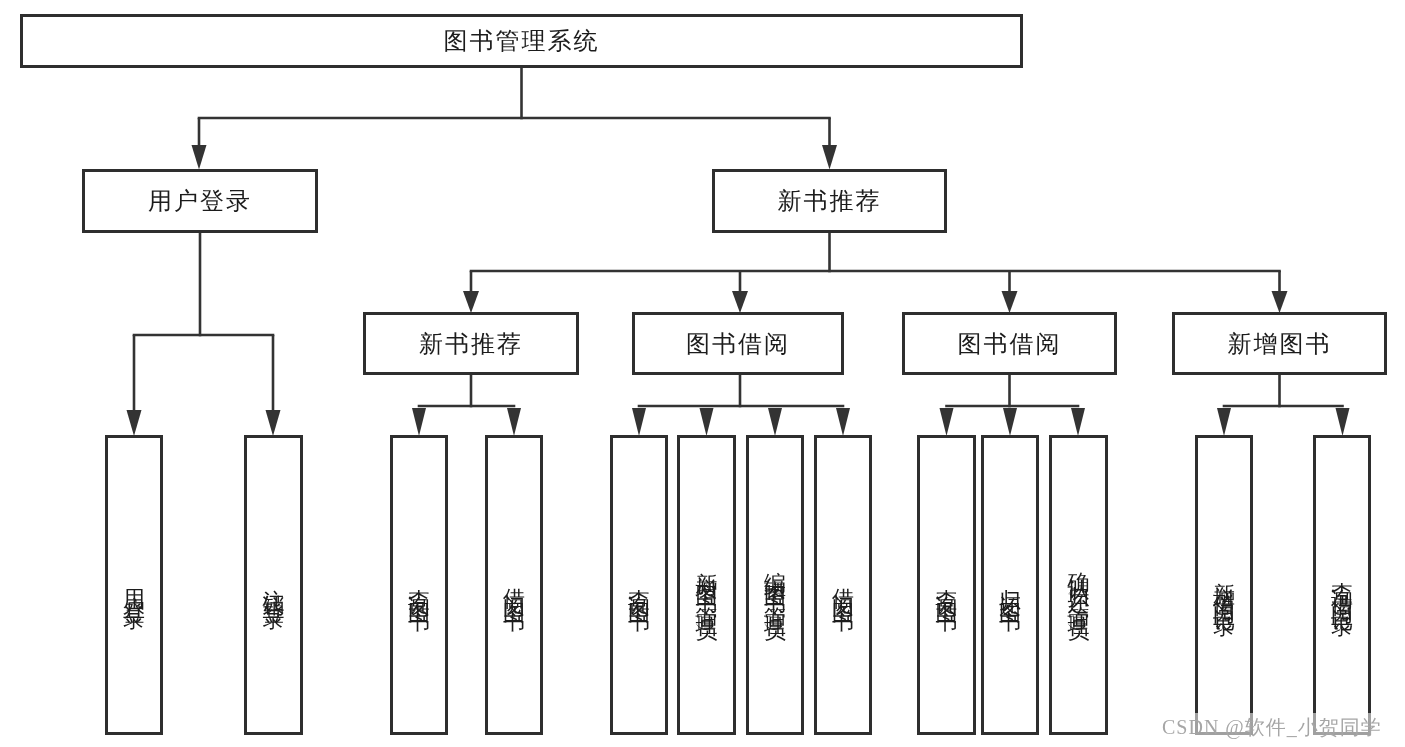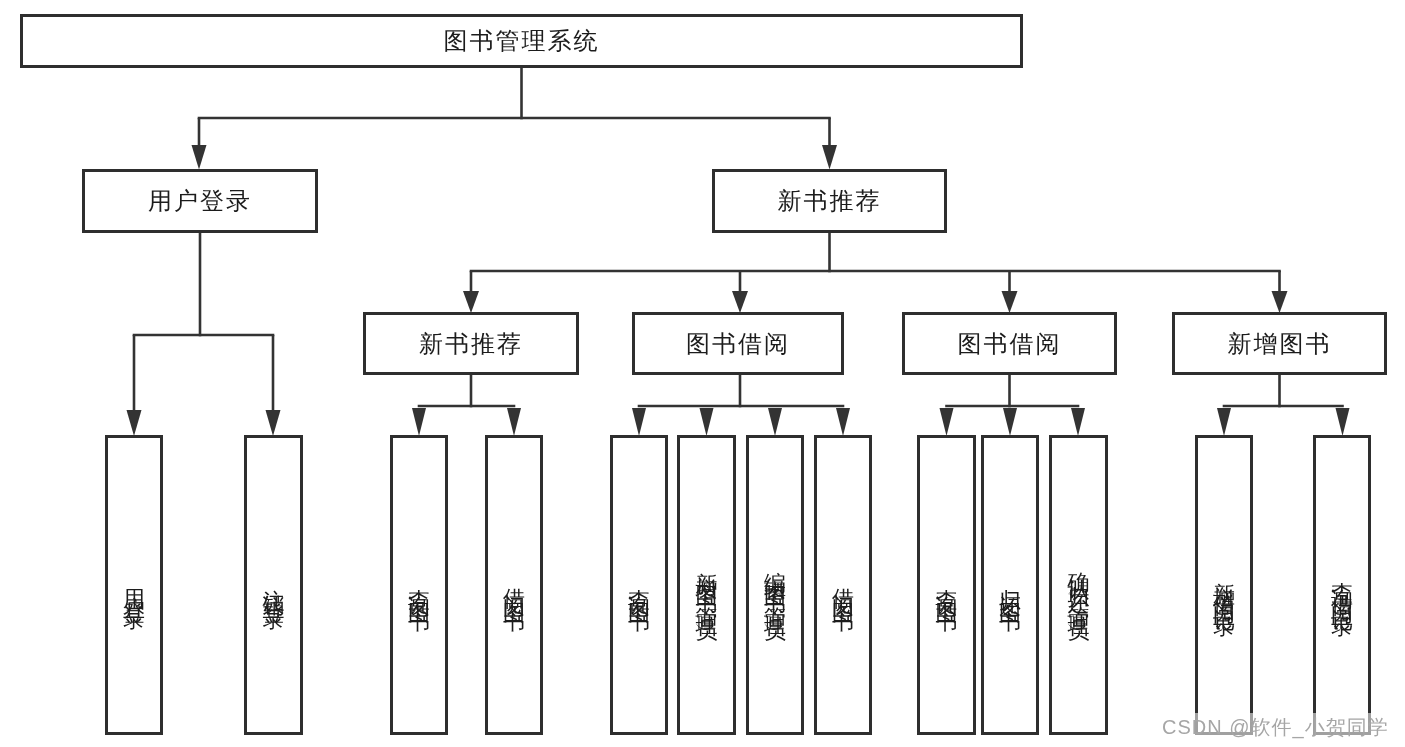--- a/index.html
+++ b/index.html
@@ -44,20 +44,21 @@
     position: absolute;
     left: 1158px;
     top: 713px;
     z-index: 3;
     font-size: 20px;
     color: #a6a6a6;
     background: rgba(255,255,255,0.55);
     padding: 1px 4px;
     white-space: nowrap;
     letter-spacing: 1px;
+    font-family: Liberation Serif, serif;
   }
 </style>
 </head>
 <body>
 
 <div id="canvas">
 
   <svg id="connectors" viewBox="0 0 1405 747" xmlns="http://www.w3.org/2000/svg">
     <g stroke="#333333" stroke-width="2.6" fill="none">
 

